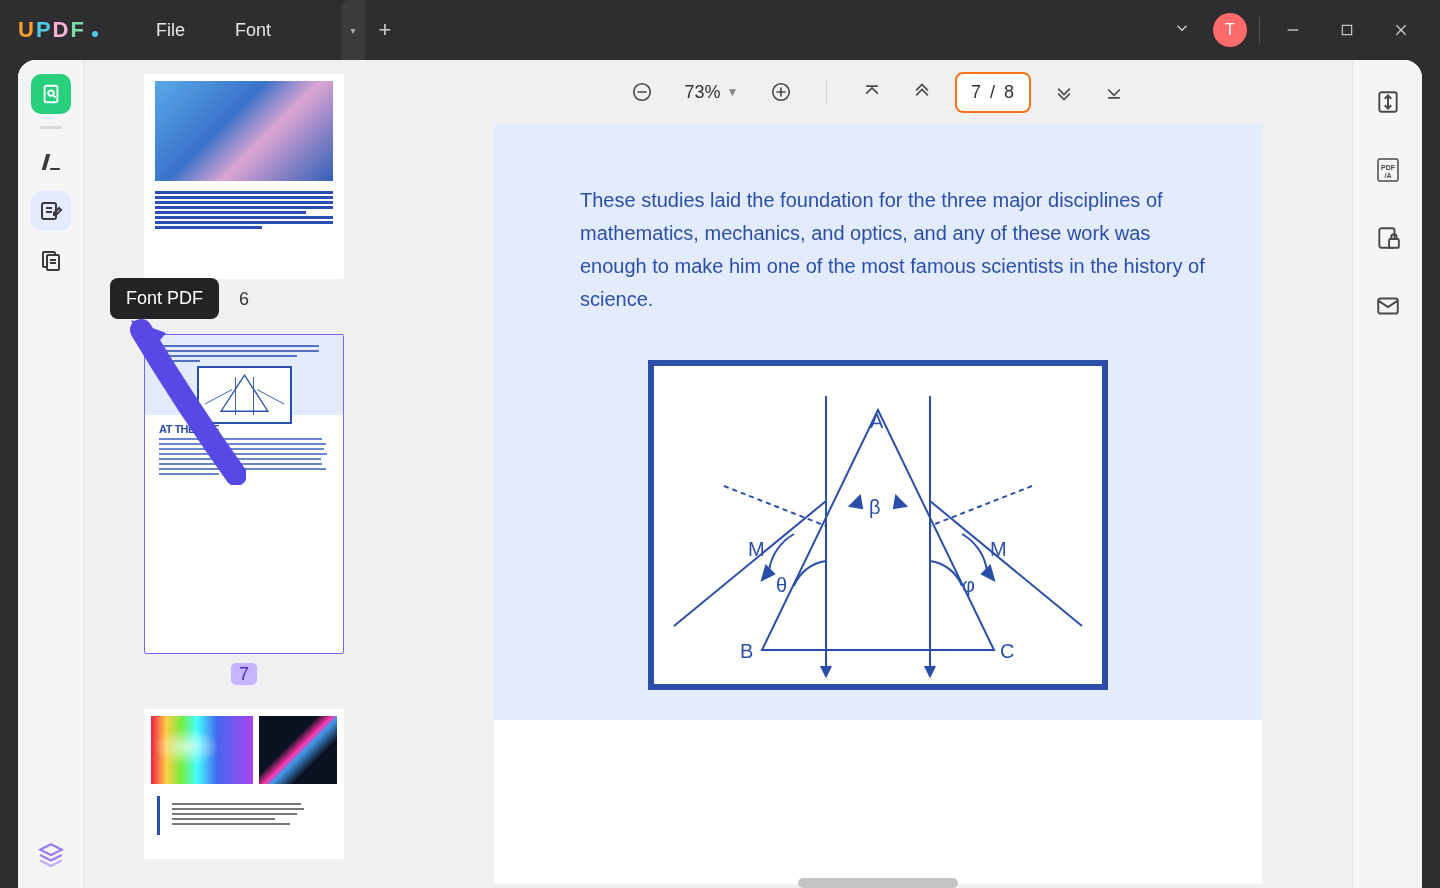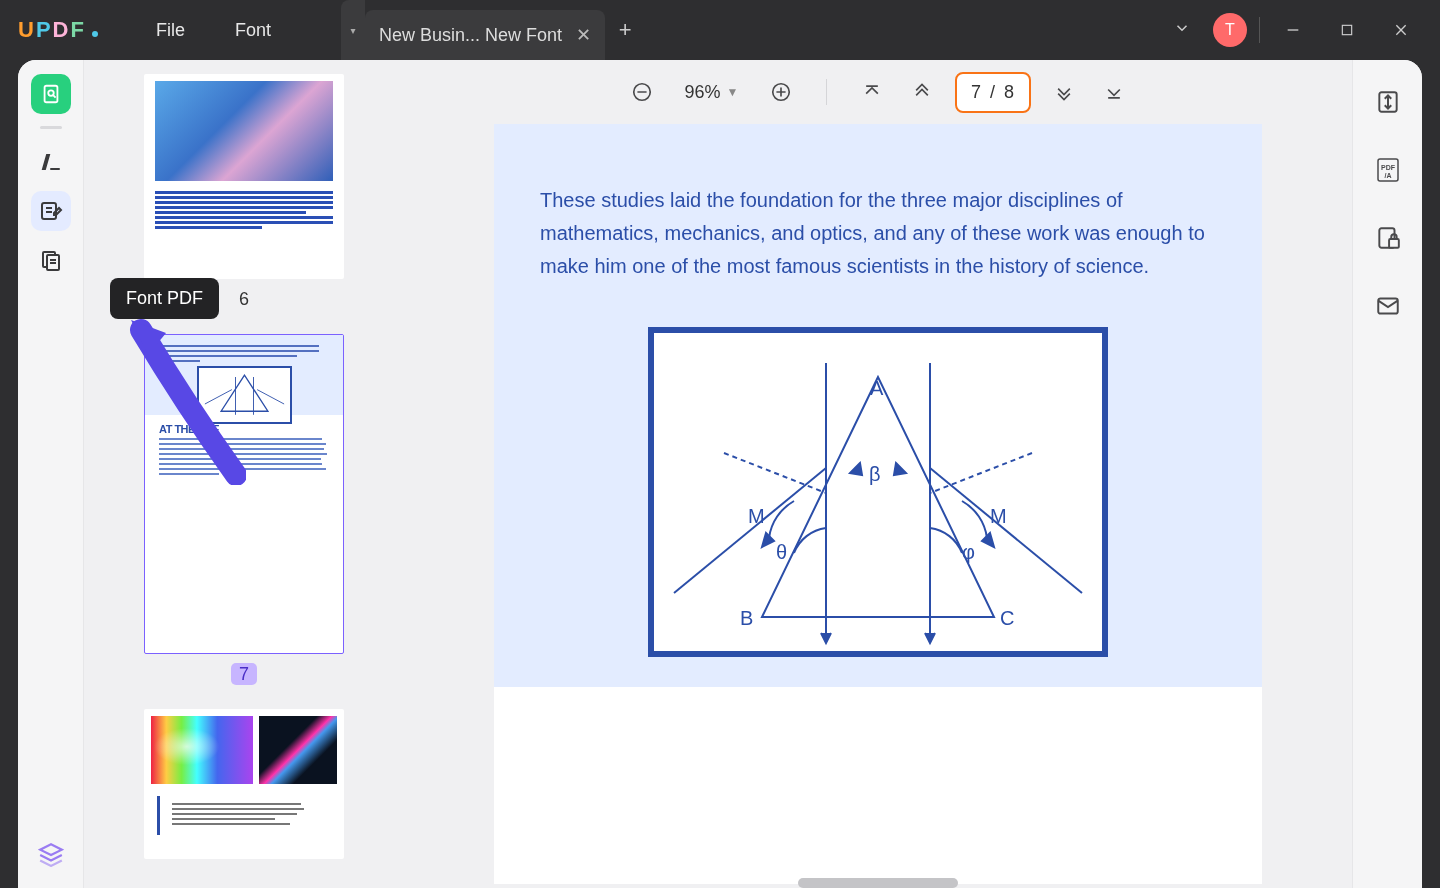--- a/index.html
+++ b/index.html
@@ -75,21 +75,21 @@
     .toolbar { height: 64px; display:flex; align-items:center; justify-content:center; gap:16px; }
     .tb-btn { width:34px; height:34px; display:flex; align-items:center; justify-content:center; color:#4a4a4c; cursor:pointer; border-radius:7px;}
     .tb-sep{width:1px; height:26px; background:#d5d5d8; margin:0 12px;}
     .zoom-disp{font-size:18px; color:#333; display:flex; align-items:center; gap:6px; margin:0 10px;}
     .zoom-disp .caret{color:#888; font-size:12px;}
     .page-input{background:#fff; border:2px solid #f97316; border-radius:8px; padding:8px 12px; font-size:18px; color:#333; min-width:76px; text-align:center; letter-spacing:2px;}
     
     .page-area{flex:1; padding: 0 90px; overflow:hidden;}
     .page { background:#fff; width:100%; min-height: 760px; position:relative;}
     .blue-band { background:#e3ecff; padding: 60px 46px 30px 46px;}
-    .band-text { color:#2b4ea8; font-size:20px; line-height:1.65;}
+    .band-text { color:#2b4ea8; font-size:20px; line-height:1.65;margin-left:40px;}
     .diagram-box { width: 460px; height: 330px; background:#fff; border:6px solid #2b4ea8; margin: 44px auto 0 auto; position:relative;}
     .page-heading{color:#2b4ea8; font-size:44px; font-weight:800; letter-spacing:-0.5px; padding:50px 46px 0 46px; display:inline;}
     
     .hscroll{position:absolute; bottom:0; left:50%; transform:translateX(-50%); height:10px; width:160px; background:#c4c4c7; border-radius:5px;}
     
     
     .right-bar { width: 70px; background:#f5f5f6; border-left:1px solid #e6e6e8; display:flex; flex-direction:column; align-items:center; padding-top:22px; gap:28px;}
     .rb-btn{width:40px; height:40px; display:flex; align-items:center; justify-content:center; color:#4a4a4c; cursor:pointer;}
     
     
@@ -106,24 +106,20 @@
       <span>D</span>
       <span>F</span>
       <span class="logo-dot"></span>
   </div>
   <div class="menu">
     <div class="menu-item">File</div>
     <div class="menu-item">Font</div>
   </div>
   <div class="tab-area">
     <div class="tab-trigger">▾</div>
-    <div class="tab">
-      <span>New Busin... New Font</span>
-      <span class="close">✕</span>
-    </div>
     <div class="newtab">+</div>
   </div>
   <div class="window-controls">
     <div class="dropdown-arrow">
       <svg width="18" height="18" viewBox="0 0 24 24" fill="none" stroke="currentColor" stroke-width="2">
           <polyline points="6 9 12 15 18 9"></polyline>
         </svg>
     </div>
     <div class="avatar">T</div>
     <div class="wc-sep"></div>
@@ -269,21 +265,21 @@
 
   <div class="viewer">
     <div class="toolbar">
       <div class="tb-btn">
         <svg width="22" height="22" viewBox="0 0 24 24" fill="none" stroke="currentColor" stroke-width="1.8">
             <circle cx="12" cy="12" r="9"></circle>
             <line x1="7" y1="12" x2="17" y2="12"></line>
           </svg>
       </div>
       <div class="zoom-disp">
-        <span>96%</span>
+        <span>73%</span>
           <span class="caret">▼</span>
       </div>
       <div class="tb-btn">
         <svg width="22" height="22" viewBox="0 0 24 24" fill="none" stroke="currentColor" stroke-width="1.8">
             <circle cx="12" cy="12" r="9"></circle>
             <line x1="7" y1="12" x2="17" y2="12"></line>
             <line x1="12" y1="7" x2="12" y2="17"></line>
           </svg>
       </div>
       <div class="tb-sep"></div>

